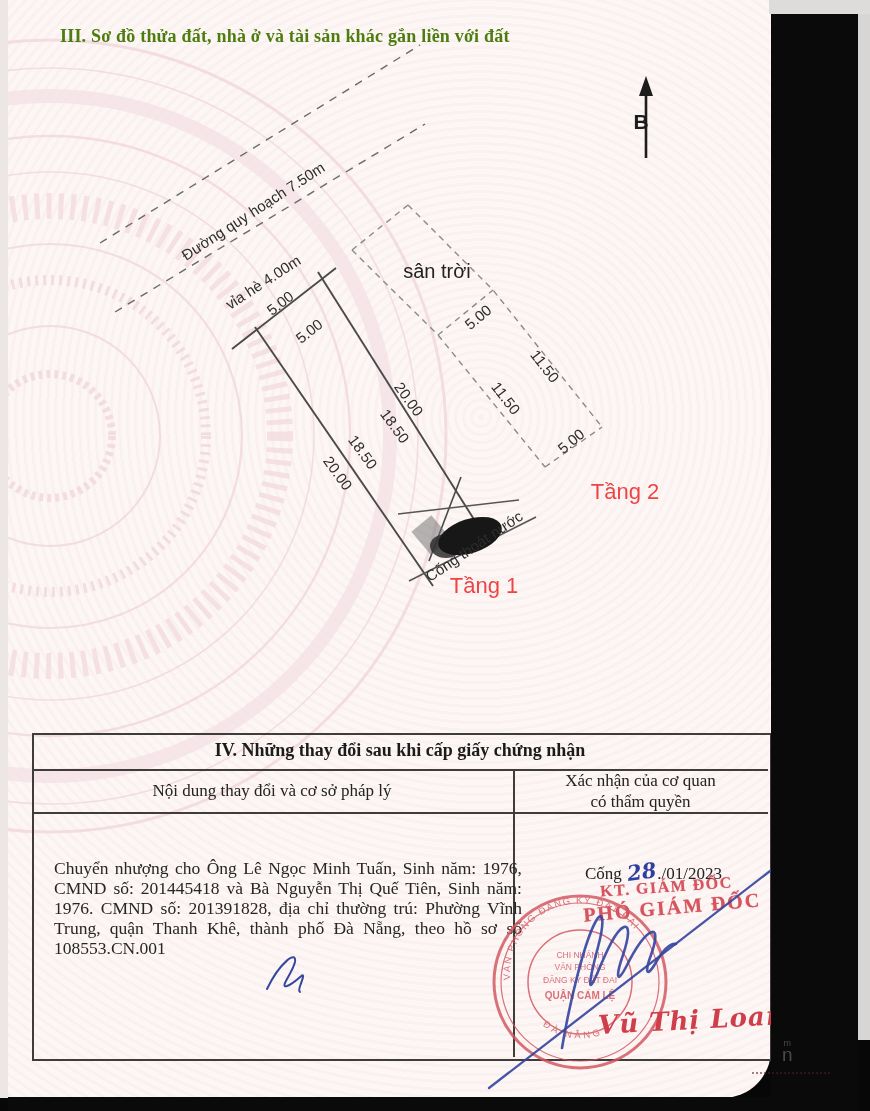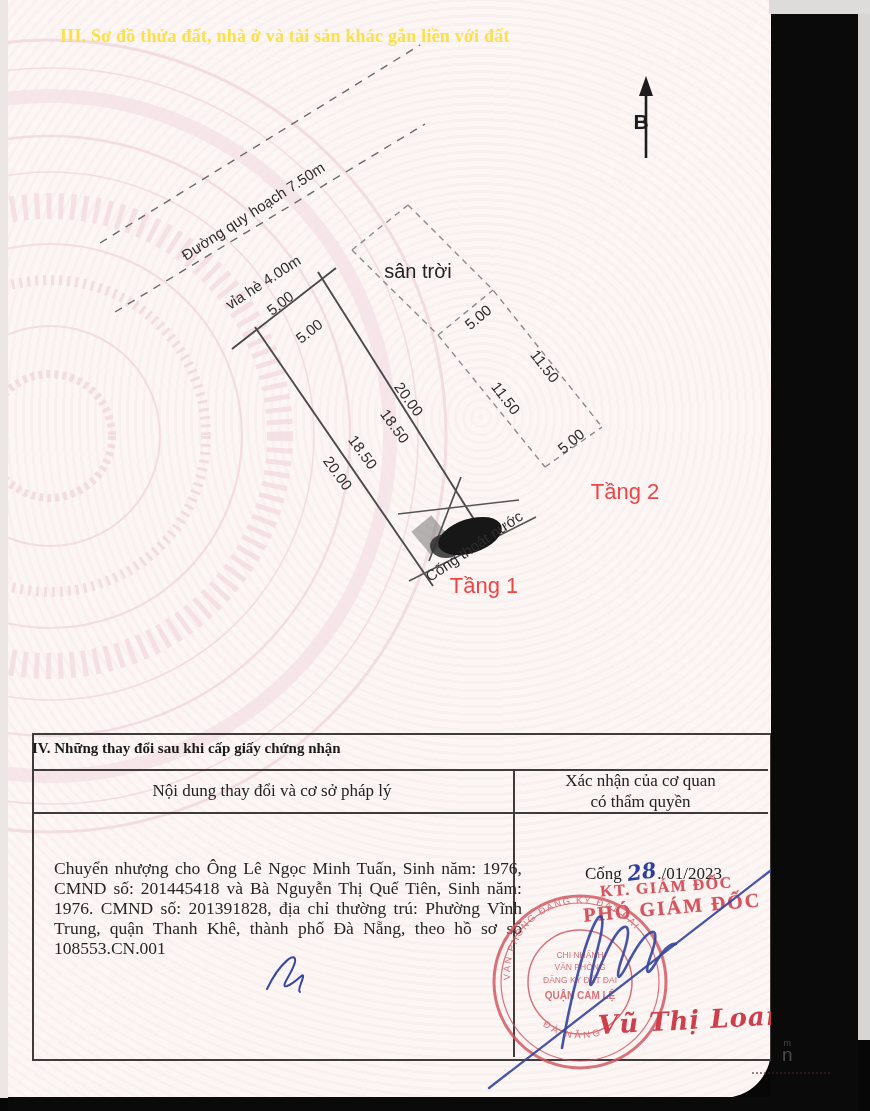--- a/index.html
+++ b/index.html
@@ -12,31 +12,31 @@
          border-bottom-right-radius:48px;}
   #left-strip{position:absolute;left:0;top:0;width:8px;height:1098px;background:#ece6e5;}
   #right-bar{position:absolute;left:771px;top:13px;width:87px;height:1098px;background:#0a0a0a;}
   #right-strip{position:absolute;left:858px;top:0;width:12px;height:1040px;background:#d8d5d5;}
   #top-strip{position:absolute;left:769px;top:0;width:101px;height:14px;background:#dedbdb;}
   #bottom-bar{position:absolute;left:8px;top:1097px;width:763px;height:14px;background:#0a0a0a;}
 
   .abs{position:absolute;}
   svg{position:absolute;left:0;top:0;overflow:visible;}
 
-  #sec3-title{left:60px;top:26px;font-size:18px;font-weight:bold;color:#fde047;letter-spacing:.2px;}
+  #sec3-title{left:60px;top:26px;font-size:18px;font-weight:bold;color:#4d7c0f;letter-spacing:.2px;}
 
   .dlabel{position:absolute;white-space:nowrap;font-family:"Liberation Sans",sans-serif;
           color:#2d2d2d;font-size:15px;transform-origin:center;}
   .big{font-size:22px;color:#ef4444;}
   .mid{font-size:20px;color:#222;}
   .north-b{font-family:"Liberation Sans",sans-serif;font-weight:bold;font-size:21px;color:#1d1d1d;}
 
   
   .tline{position:absolute;background:#403c3c;}
-  #sec4-title{left:32px;top:740px;width:736px;text-align:left;font-size:15px;font-weight:bold;color:#1b1b1b;}
+  #sec4-title{left:32px;top:740px;width:736px;text-align:center;font-size:18px;font-weight:bold;color:#1b1b1b;}
   #col1-header{left:52px;top:781px;width:440px;text-align:center;font-size:17px;color:#222;}
   #col2-header{left:518px;top:770px;width:245px;text-align:center;font-size:17px;color:#222;line-height:21px;}
   #change-text{left:54px;top:858px;width:468px;font-size:17.5px;line-height:20px;color:#262626;text-align:justify;}
 
   #date-line{left:585px;top:859px;font-size:17px;color:#222;white-space:nowrap;}
   #date-day{display:inline-block;font-family:"DejaVu Serif",serif;font-style:italic;font-weight:bold;
             color:#2f3f9e;font-size:21px;transform:rotate(-8deg);margin:0 1px;}
   .redtxt{position:absolute;color:#d24752;font-weight:bold;white-space:nowrap;
           text-shadow:0 0 1px rgba(210,71,82,.65);}
   #kt-line{left:600px;top:878px;font-size:16px;letter-spacing:1.5px;transform:rotate(-4deg);opacity:.92;}
@@ -112,21 +112,21 @@
   <div class="dlabel" style="left:280px;top:303px;transform:translate(-50%,-50%) rotate(-38deg);">5.00</div>
   <div class="dlabel" style="left:309px;top:331px;transform:translate(-50%,-50%) rotate(-38deg);">5.00</div>
   <div class="dlabel" style="left:409px;top:399px;transform:translate(-50%,-50%) rotate(54deg);">20.00</div>
   <div class="dlabel" style="left:395px;top:426px;transform:translate(-50%,-50%) rotate(54deg);">18.50</div>
   <div class="dlabel" style="left:363px;top:452px;transform:translate(-50%,-50%) rotate(54deg);">18.50</div>
   <div class="dlabel" style="left:338px;top:473px;transform:translate(-50%,-50%) rotate(54deg);">20.00</div>
   <div class="dlabel" style="left:478px;top:317px;transform:translate(-50%,-50%) rotate(-40deg);">5.00</div>
   <div class="dlabel" style="left:545px;top:366px;transform:translate(-50%,-50%) rotate(52deg);">11.50</div>
   <div class="dlabel" style="left:506px;top:398px;transform:translate(-50%,-50%) rotate(52deg);">11.50</div>
   <div class="dlabel" style="left:571px;top:441px;transform:translate(-50%,-50%) rotate(-40deg);">5.00</div>
-  <div class="dlabel mid" style="left:418px;top:271px;transform:translate(-50%,-50%);">sân trời</div>
+  <div class="dlabel mid" style="left:437px;top:271px;transform:translate(-50%,-50%);">sân trời</div>
   <div class="dlabel big" style="left:625px;top:492px;transform:translate(-50%,-50%);">Tầng 2</div>
   <div class="dlabel big" style="left:484px;top:586px;transform:translate(-50%,-50%);">Tầng 1</div>
   <div class="dlabel" style="left:474px;top:546px;transform:translate(-50%,-50%) rotate(-34deg);">Cống thoát nước</div>
   <div class="dlabel north-b" style="left:641px;top:122px;transform:translate(-50%,-50%);">B</div>
 
   <div class="abs" style="left:32px;top:733px;width:736px;height:324px;border:2px solid #403c3c;"></div>
   <div class="tline" style="left:32px;top:769px;width:736px;height:2px;"></div>
   <div class="tline" style="left:32px;top:812px;width:736px;height:2px;"></div>
   <div class="tline" style="left:513px;top:769px;width:2px;height:288px;"></div>
 

